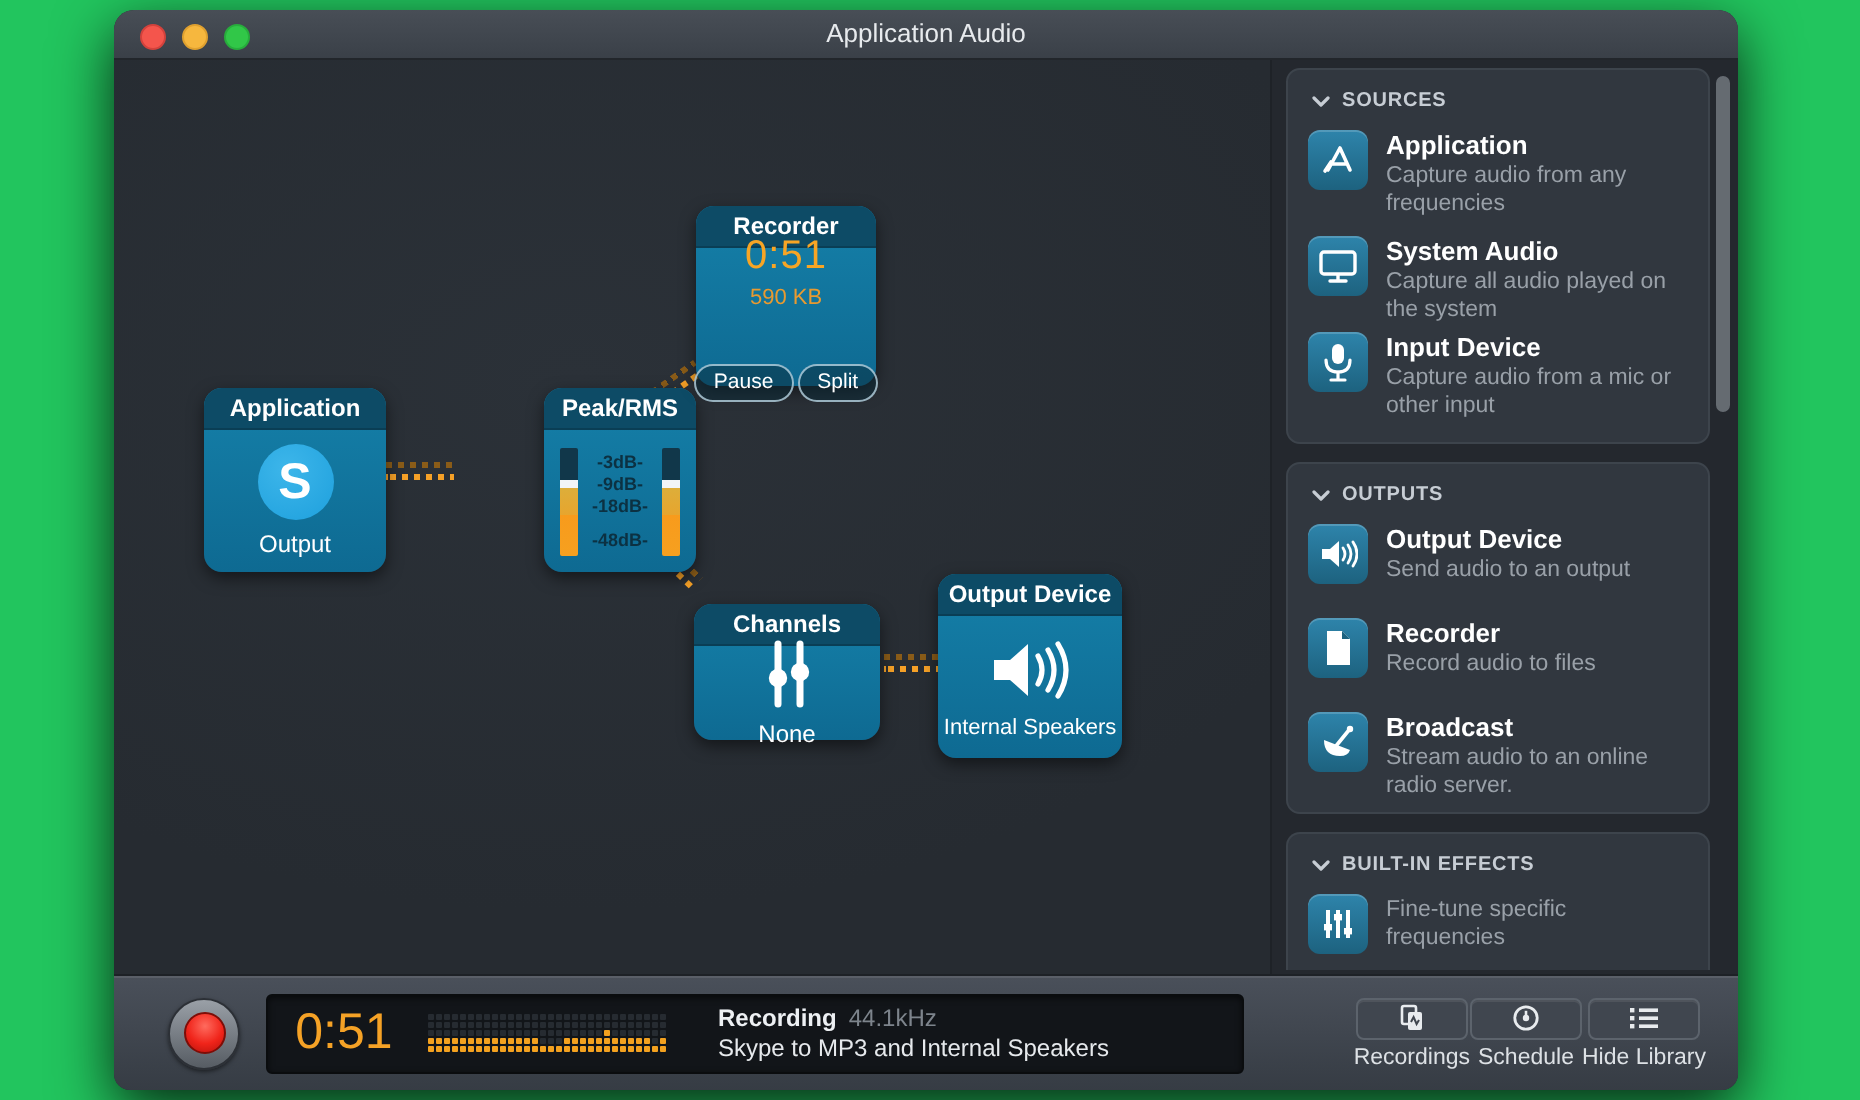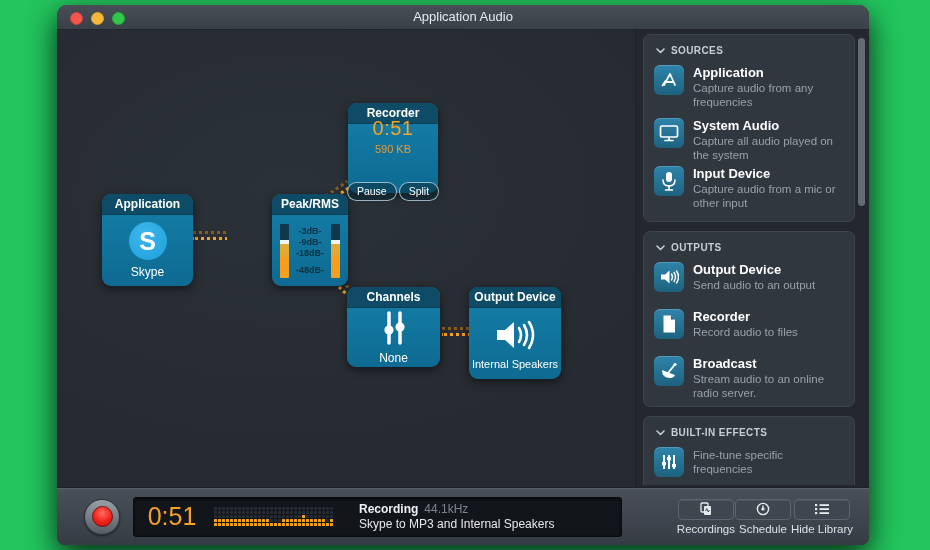--- a/index.html
+++ b/index.html
@@ -114,21 +114,21 @@
         <div class="wire rot" style="left:261px;top:171px;width:38px;transform:rotate(-35deg);"></div>
         <div class="wire rot" style="left:261px;top:228px;width:42px;transform:rotate(44deg);"></div>
         <div class="wire" style="left:385px;top:297px;width:28px;"></div>
 
         <div class="node" style="left:45px;top:164px;width:91px;height:92px;">
           <div class="node-header">Application</div>
           <div class="node-body">
             <div class="skype-badge">
                 <span>S</span>
               </div>
-            <div class="node-label">Skype</div>
+            <div class="node-label">Output</div>
           </div>
         </div>
 
         <div class="node" style="left:184px;top:164px;width:76px;height:92px;margin-left:31px;">
           <div class="node-header">Peak/RMS</div>
           <div class="node-body">
             <div class="meters">
               <div class="meter"></div>
               <div class="db-labels">
                 <span>-3dB-</span>
@@ -146,21 +146,21 @@
           <div class="node-body">
             <div class="rec-time">0:51</div>
             <div class="rec-size">590 KB</div>
             <div class="rec-btns">
               <span class="pill">Pause</span>
               <span class="pill">Split</span>
             </div>
           </div>
         </div>
 
-        <div class="node" style="left:290px;top:257px;width:93px;height:80px;">
+        <div class="node" style="left:290px;top:272px;width:93px;height:68px;">
           <div class="node-header">Channels</div>
           <div class="node-body">
             <span>
               <svg width="30" height="36" viewBox="0 0 30 36">
                 <line x1="10" y1="3" x2="10" y2="33" stroke="#fff" stroke-width="3.5" stroke-linecap="round"></line>
                 <line x1="21" y1="3" x2="21" y2="33" stroke="#fff" stroke-width="3.5" stroke-linecap="round"></line>
                 <circle cx="10" cy="20" r="4.6" fill="#fff"></circle>
                 <circle cx="21" cy="17" r="4.6" fill="#fff"></circle>
               </svg>
             </span>

